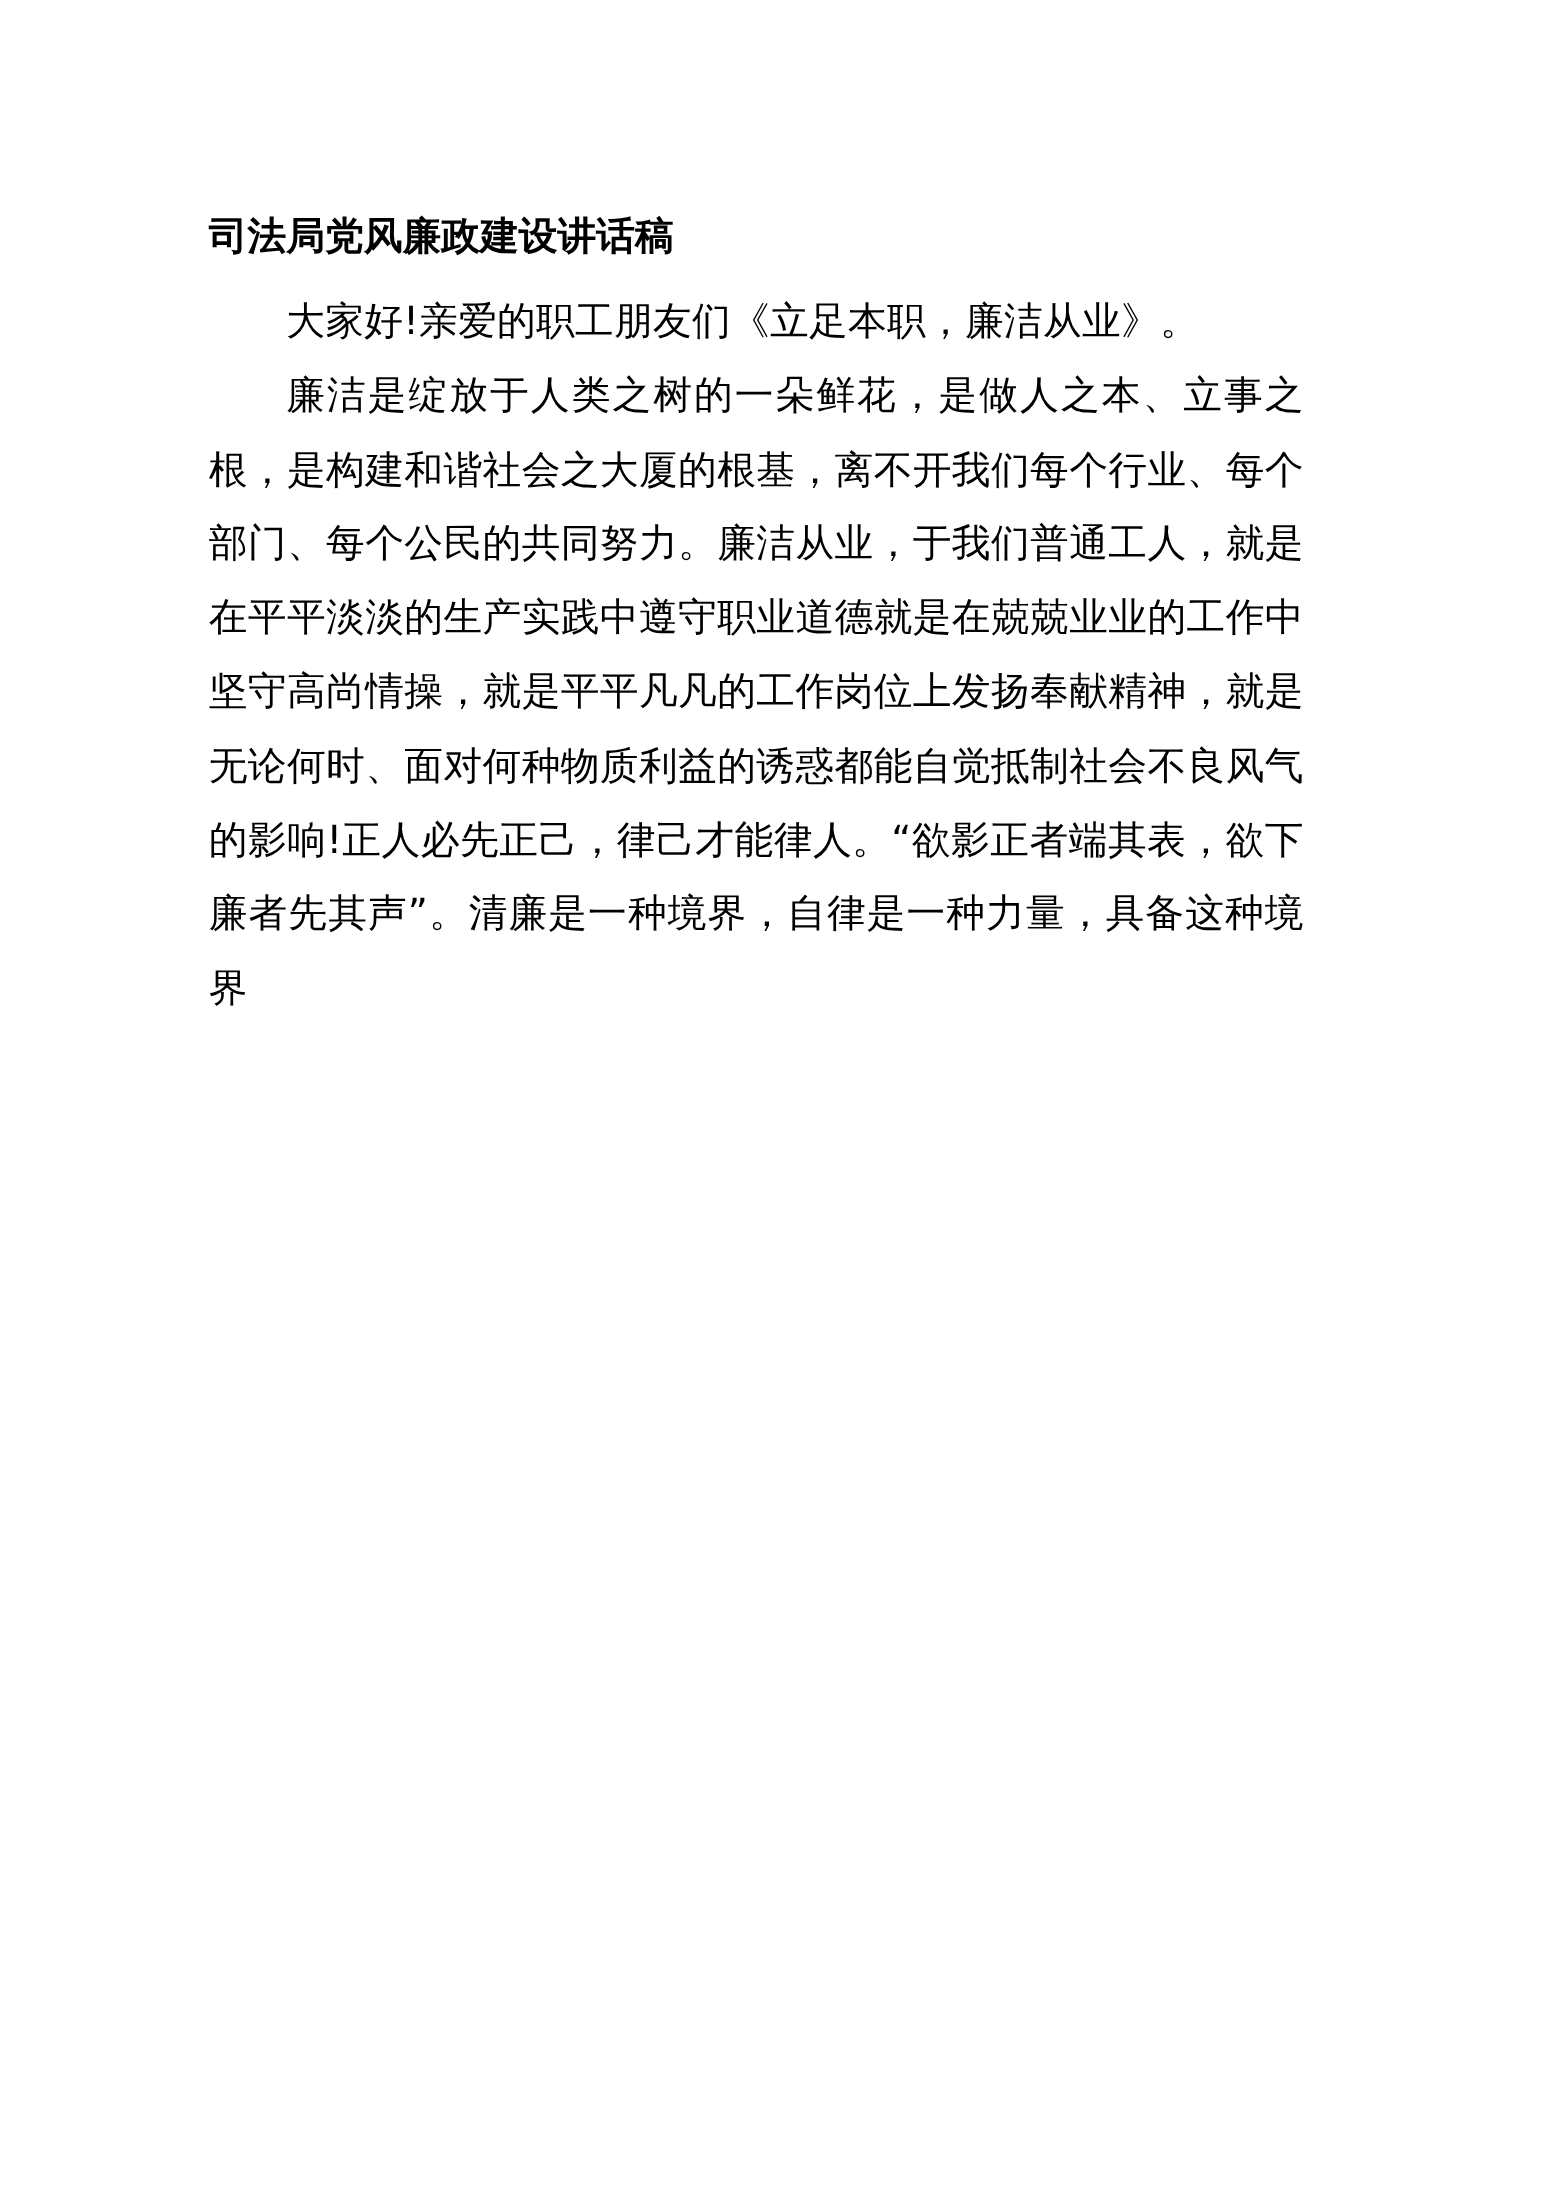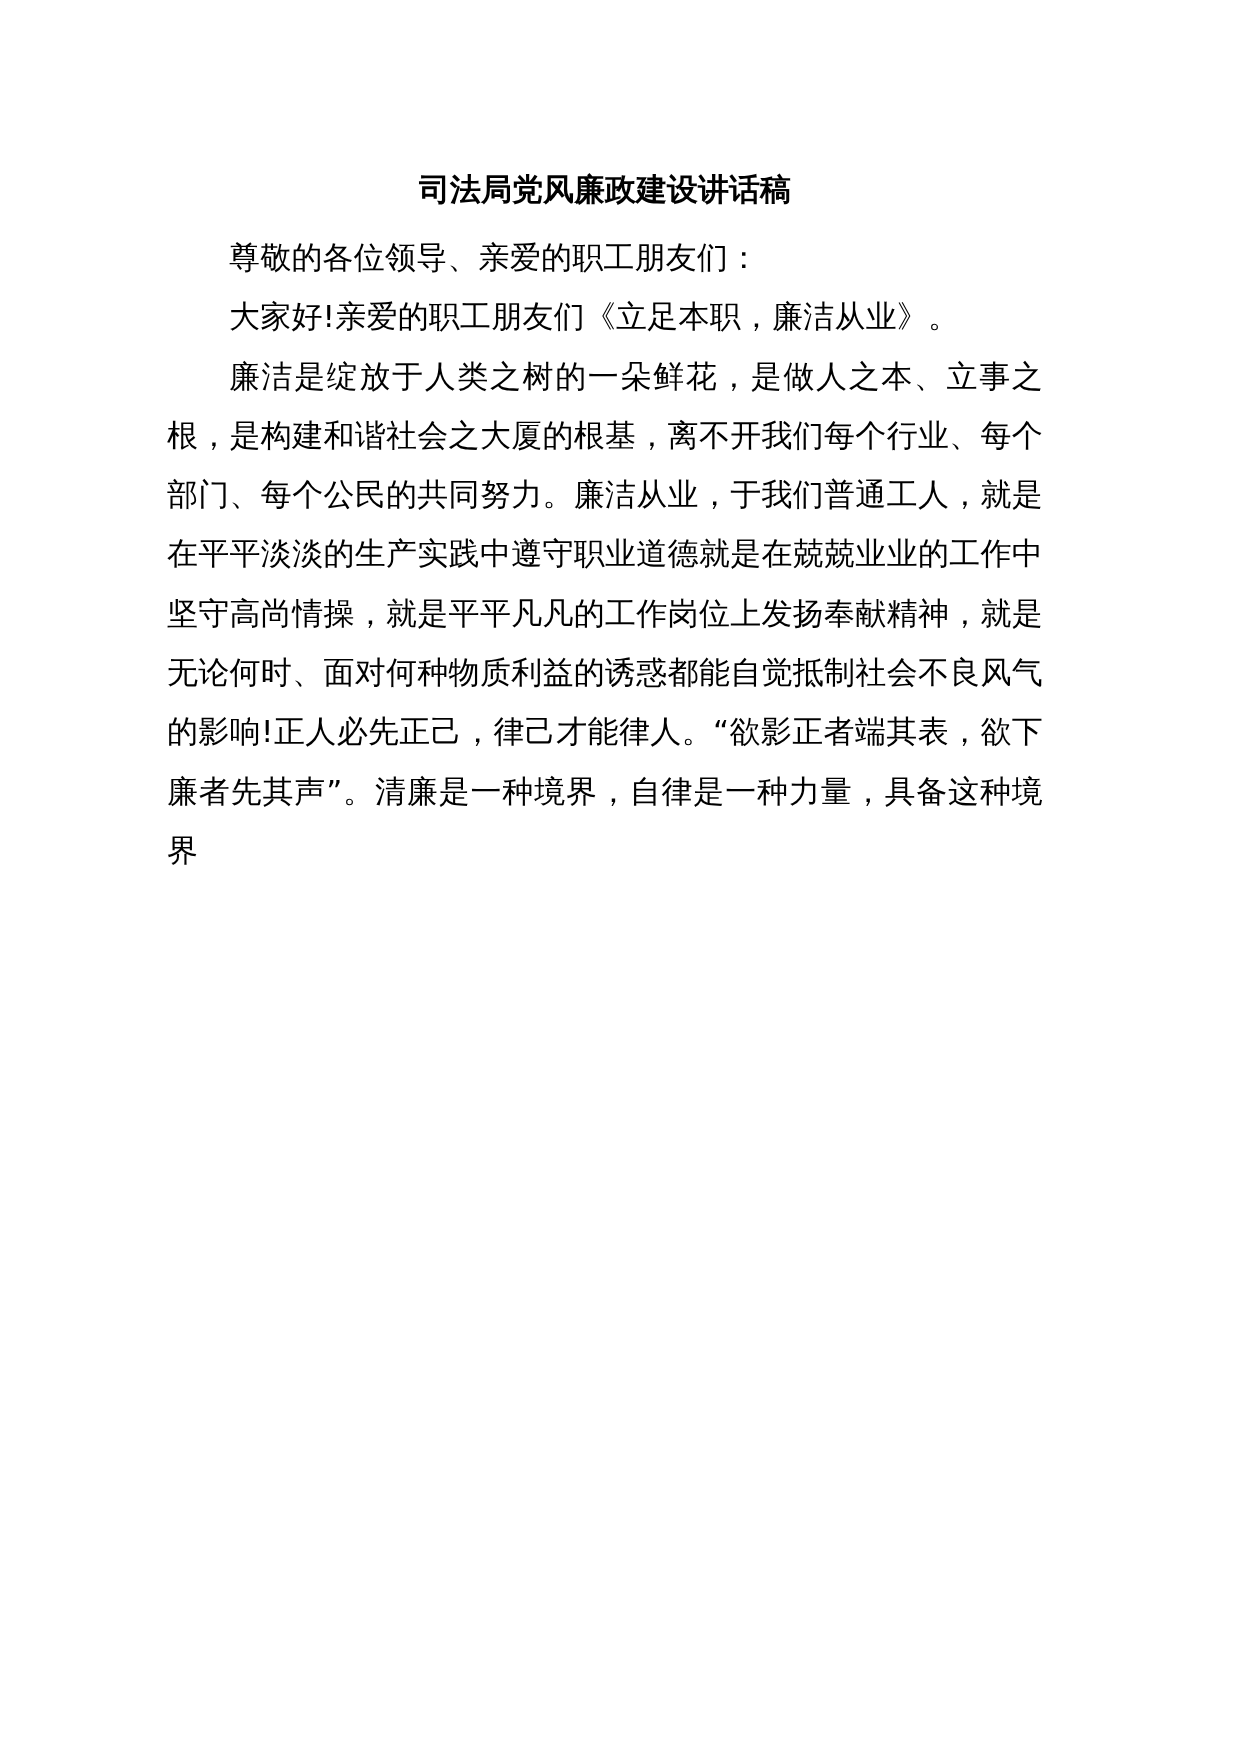--- a/index.html
+++ b/index.html
@@ -15,21 +15,21 @@
     }
     .page {
       position: absolute;
       left: 167px;
       top: 168px;
       width: 876px;
       color: #000000;
       font-family: "DejaVu Sans", "Liberation Sans", sans-serif;
     }
     .title {
-      text-align: center;
+      text-align: left;
       font-size: 31px;
       font-weight: bold;
       line-height: 42px;
       height: 42px;
       margin: 0 0 18px 0;
       letter-spacing: 0px;
     }
     .para {
       font-size: 31px;
       line-height: 59.3px;
@@ -39,16 +39,15 @@
       text-align-last: left;
       word-break: break-all;
       letter-spacing: 0.2px;
     }
   </style>
 </head>
 <body>
 
 <div class="page">
   <h1 class="title">司法局党风廉政建设讲话稿</h1>
-  <p class="para">尊敬的各位领导、亲爱的职工朋友们：</p>
   <p class="para">大家好!亲爱的职工朋友们《立足本职，廉洁从业》。</p>
   <p class="para">廉洁是绽放于人类之树的一朵鲜花，是做人之本、立事之根，是构建和谐社会之大厦的根基，离不开我们每个行业、每个部门、每个公民的共同努力。廉洁从业，于我们普通工人，就是在平平淡淡的生产实践中遵守职业道德就是在兢兢业业的工作中坚守高尚情操，就是平平凡凡的工作岗位上发扬奉献精神，就是无论何时、面对何种物质利益的诱惑都能自觉抵制社会不良风气的影响!正人必先正己，律己才能律人。“欲影正者端其表，欲下廉者先其声”。清廉是一种境界，自律是一种力量，具备这种境界</p>
 </div>
 
 </body></html>

